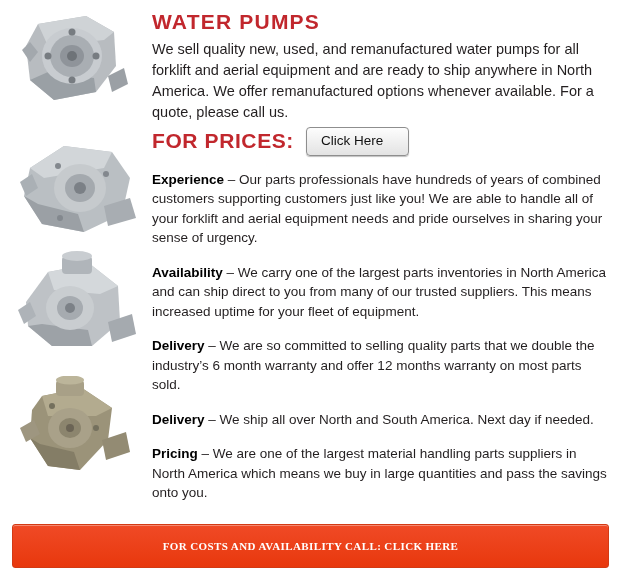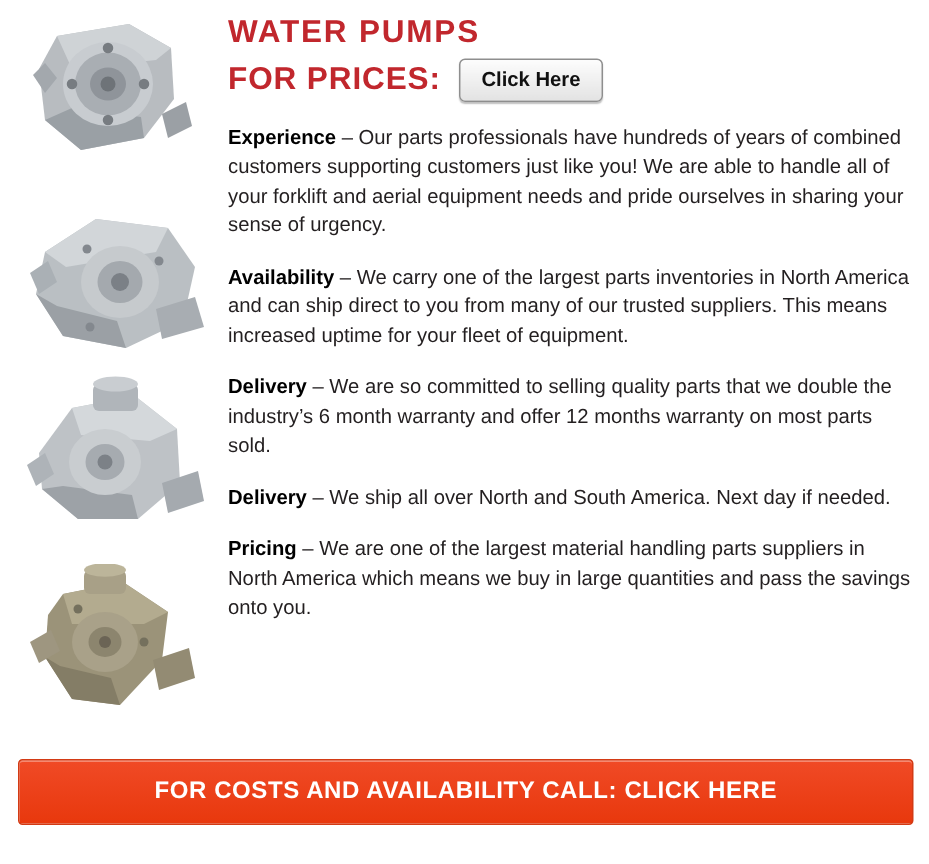--- a/index.html
+++ b/index.html
@@ -52,55 +52,56 @@
     letter-spacing: 0.6px;
     margin-right: 12px;
     white-space: nowrap;
   }
   .click-here-btn {
     display: inline-block;
     background: linear-gradient(#fdfdfd, #e3e3e3);
     border: 1px solid #8e8e8e;
     border-radius: 4px;
     box-shadow: 0 1px 1px rgba(0,0,0,0.25);
-    padding: 6px 14px 7px 14px;
+    padding: 6px 25px 7px 14px;
     font-size: 13.5px;
-    font-weight: bold;
+    font-weight: normal;
     color: #111111;
     cursor: pointer;
     line-height: 1;
   }
   .feature {
     font-size: 13.5px;
     line-height: 19.5px;
     color: #231f20;
     margin: 0 0 15px 0;
   }
   .feature b {
     font-weight: bold;
     color: #000000;
   }
   .cta-bar {
     position: absolute;
     left: 12px;
-    bottom: 26px;
+    bottom: 8px;
     width: 595px;
     height: 42px;
     background: linear-gradient(#f04a26, #e8380d);
     border: 1px solid #d33a14;
     border-radius: 3px;
     display: flex;
     align-items: center;
     justify-content: center;
     color: #ffffff;
-    font-size: 16px;
+    font-size: 11px;
     font-weight: bold;
     letter-spacing: 0.4px;
     cursor: pointer;
     box-shadow: inset 0 1px 0 rgba(255,255,255,0.35);
+    font-family: Liberation Serif, serif;
   }
   .pump {
     position: absolute;
     left: 8px;
   }
   .pump svg { display: block; }
 </style>
 </head>
 <body>
 
@@ -177,20 +178,21 @@
         <circle cx="44" cy="30" r="3" fill="#74705d"></circle>
         <circle cx="88" cy="52" r="3" fill="#74705d"></circle>
       </g>
     </svg>
   </div>
 
   <div class="content-col">
 
     <h1 class="title">WATER PUMPS</h1>
 
+    <p class="intro">We sell quality new, used, and remanufactured water pumps for all forklift and aerial equipment and are ready to ship anywhere in North America. We offer remanufactured options whenever available.  For a quote, please call us.</p>
 
     <div class="prices-row">
       <span class="prices-label">FOR PRICES:</span>
       <button class="click-here-btn">Click Here</button>
     </div>
 
     <p class="feature">
       <b>Experience</b><span> – Our parts professionals have hundreds of years of combined customers supporting customers just like you!  We are able to handle all of your forklift and aerial equipment needs and pride ourselves in sharing your sense of urgency.</span>
     </p>
 

